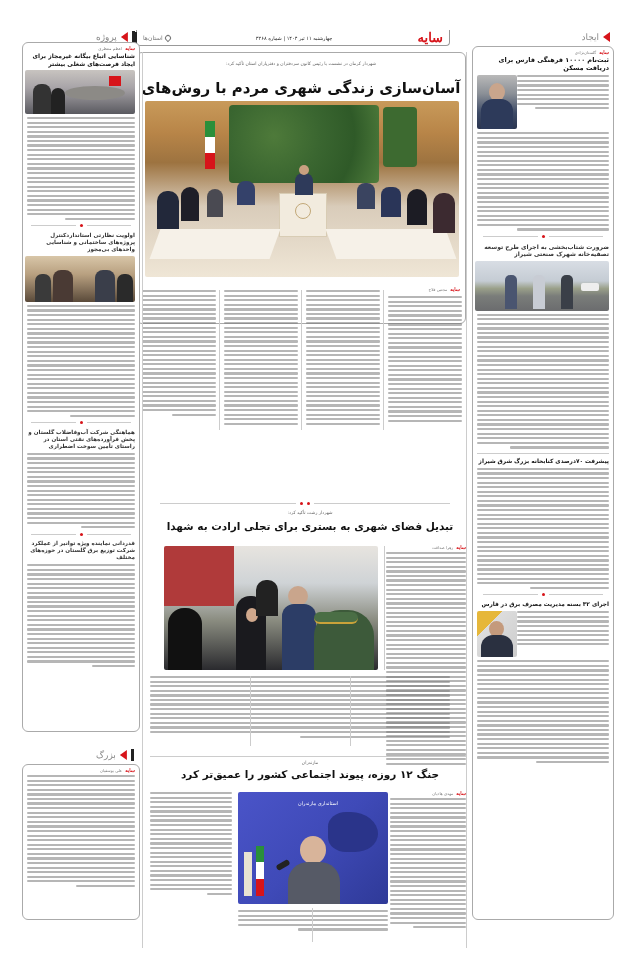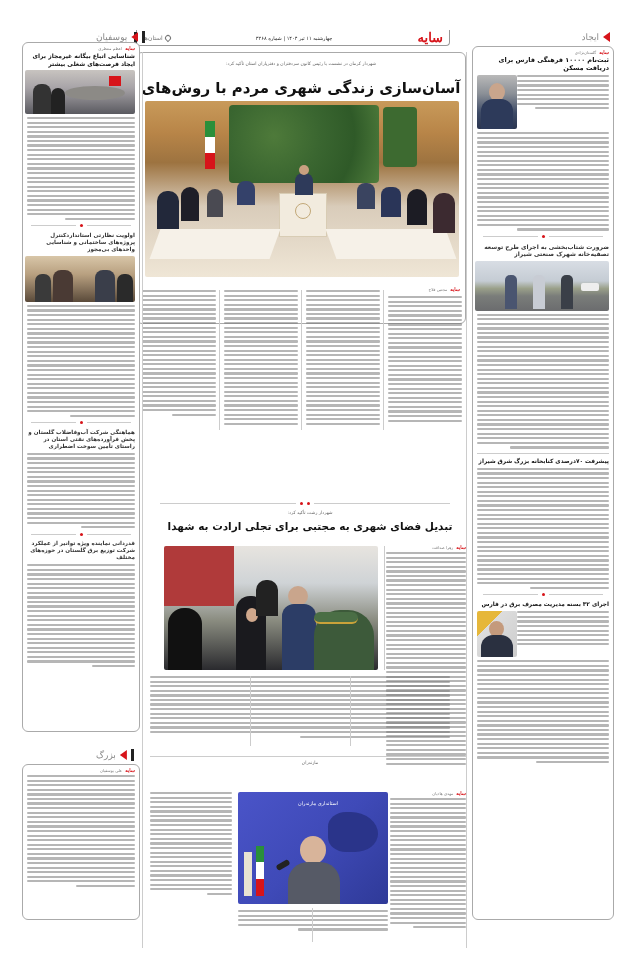--- a/index.html
+++ b/index.html
@@ -60,21 +60,21 @@
     <span class="dateline">چهارشنبه ۱۱ تیر ۱۴۰۴ | شماره ۳۲۶۸</span>
     <span class="prov">
       <span class="pin"></span>
       <span>استان‌ها</span>
     </span>
   </div>
 
   <div class="sec-head" style="left:96px; top:30px;">
     <span class="bar"></span>
     <span class="flag"></span>
-    <span class="label">یوسفیان</span>
+    <span class="label">پروژه</span>
   </div>
 
   <div class="col-box" style="left:472px; top:46px; width:142px; height:874px;">
 
     <div class="byline">
       <span class="mini-logo">سایه</span>
       <span>گلستان‌نژادی</span>
     </div>
     <div class="headline" style="font-size:6.5px; padding:0 4px; margin-bottom:3px;">ثبت‌نام ۱۰۰۰۰ فرهنگی فارس برای دریافت مسکن</div>
 
@@ -418,21 +418,21 @@
   </div>
 
   <div class="divider-dots" style="left:160px; top:500px; width:290px;">
     <span class="ln"></span>
       <span class="dot"></span>
       <span class="dot"></span>
       <span class="ln"></span>
   </div>
 
   <div class="kicker" style="position:absolute; left:150px; top:510px; width:320px;">شهردار رشت تأکید کرد:</div>
-  <div class="headline" style="position:absolute; left:150px; top:520px; width:320px; font-size:10.5px; text-align:center;">تبدیل فضای شهری به مجتبی برای تجلی ارادت به شهدا</div>
+  <div class="headline" style="position:absolute; left:150px; top:520px; width:320px; font-size:10.5px; text-align:center;">تبدیل فضای شهری به بستری برای تجلی ارادت به شهدا</div>
 
   <div style="position:absolute; right:154px; top:544px; width:80px;">
     <div class="byline" style="margin:0 0 2px;">
       <span class="mini-logo">سایه</span>
       <span>زهرا صداقت</span>
     </div>
     <div class="lines">
       <i></i>
         <i></i>
         <i></i>
@@ -513,20 +513,21 @@
       <i></i>
       <i></i>
       <i style="width:50%;"></i>
   </div>
   <div class="vsep" style="left:250px; top:676px; height:70px;"></div>
   <div class="vsep" style="left:350px; top:676px; height:70px;"></div>
 
   <div class="sep-line" style="left:150px; top:756px; width:316px;"></div>
 
   <div class="kicker" style="position:absolute; left:150px; top:760px; width:320px;">مازندران</div>
+  <div class="headline" style="position:absolute; left:150px; top:768px; width:320px; font-size:10.5px; text-align:center;">جنگ ۱۲ روزه، پیوند اجتماعی کشور را عمیق‌تر کرد</div>
 
   <div style="position:absolute; right:154px; top:790px; width:76px;">
     <div class="byline" style="margin:0 0 2px;">
       <span class="mini-logo">سایه</span>
       <span>مهدی هادیان</span>
     </div>
     <div class="lines">
       <i></i>
         <i></i>
         <i></i>

